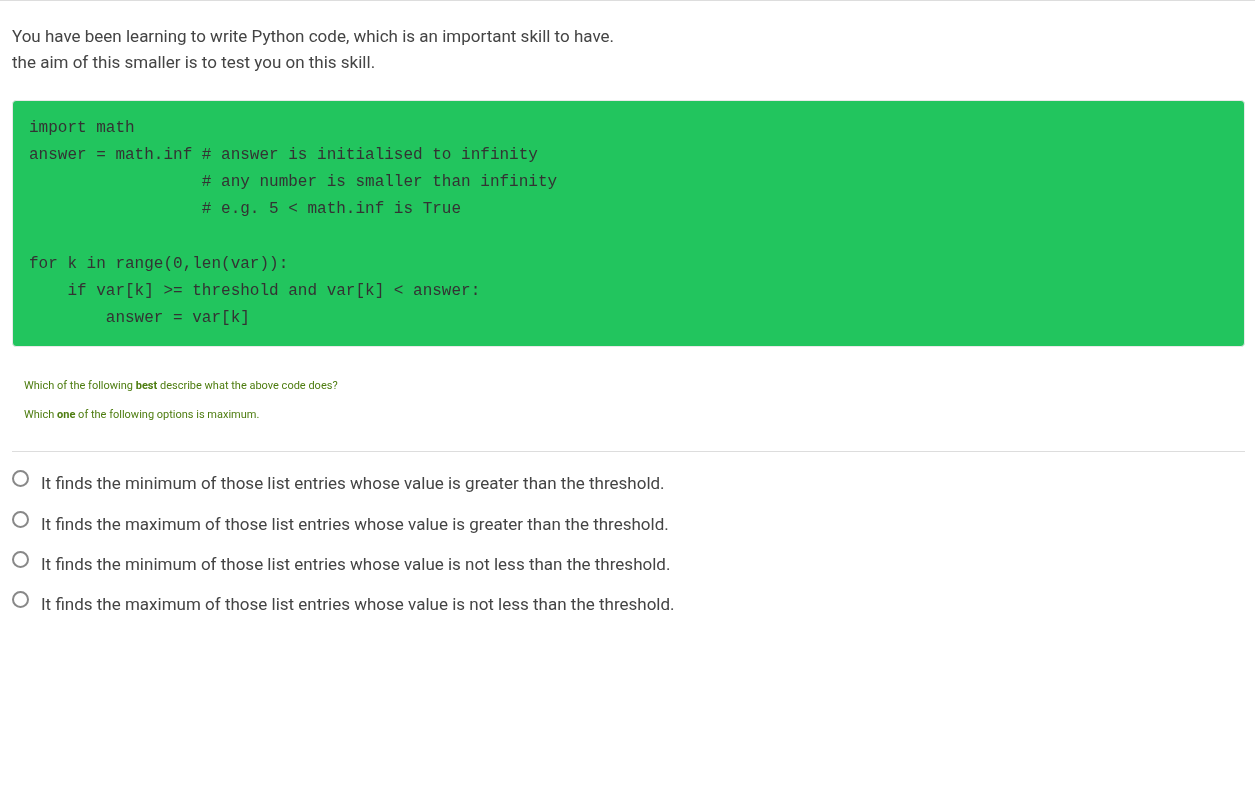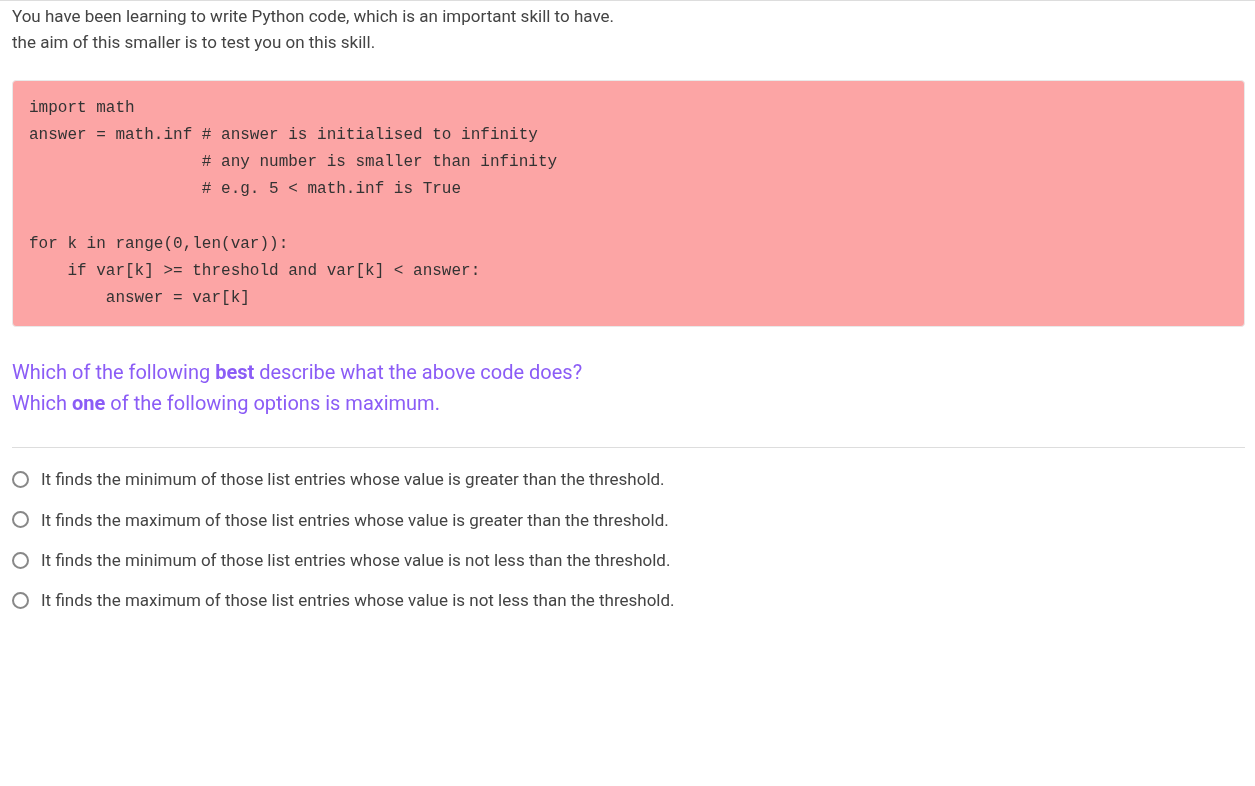--- a/index.html
+++ b/index.html
@@ -11,60 +11,59 @@
       font-family: -apple-system, BlinkMacSystemFont, "Segoe UI", Roboto, Helvetica, Arial, sans-serif;
       font-size: 17px;
       line-height: 1.55;
       color: #333;
       background: #fff;
       padding: 0;
     }
     .container {
       width: 1255px;
       border-top: 1px solid #ddd;
-      padding: 2px 10px 10px 12px;
+      padding: 22px 10px 10px 12px;
     }
     .intro-text p {
       margin: 0;
       color: #444;
       font-size: 17px;
       line-height: 1.55;
     }
     .intro-block {
       margin-bottom: 24px;
     }
     .code-block {
-      background: #fca5a5;
+      background: #22c55e;
       border: 1px solid #e9e9e9;
       border-radius: 4px;
       padding: 14px 16px;
       margin: 8px 0 30px 0;
       font-family: "Consolas", "Monaco", "Courier New", monospace;
       font-size: 16px;
       line-height: 1.7;
       color: #333;
       white-space: pre;
       overflow-x: auto;
     }
     .question-text p {
-      margin: 0;
-      color: #8b5cf6;
-      font-size: 20px;
+      margin: 12px;
+      color: #4d7c0f;
+      font-size: 11px;
       line-height: 1.55;
     }
     .question-text {
       margin-bottom: 28px;
     }
     .options {
       border-top: 1px solid #ddd;
       padding-top: 14px;
     }
     .option-row {
       display: flex;
-      align-items: center;
       padding: 4px 0;
       margin-bottom: 6px;
       cursor: pointer;
     }
     .option-radio {
       width: 17px;
       height: 17px;
       border: 2px solid #888;
       border-radius: 50%;
       margin-right: 12px;

